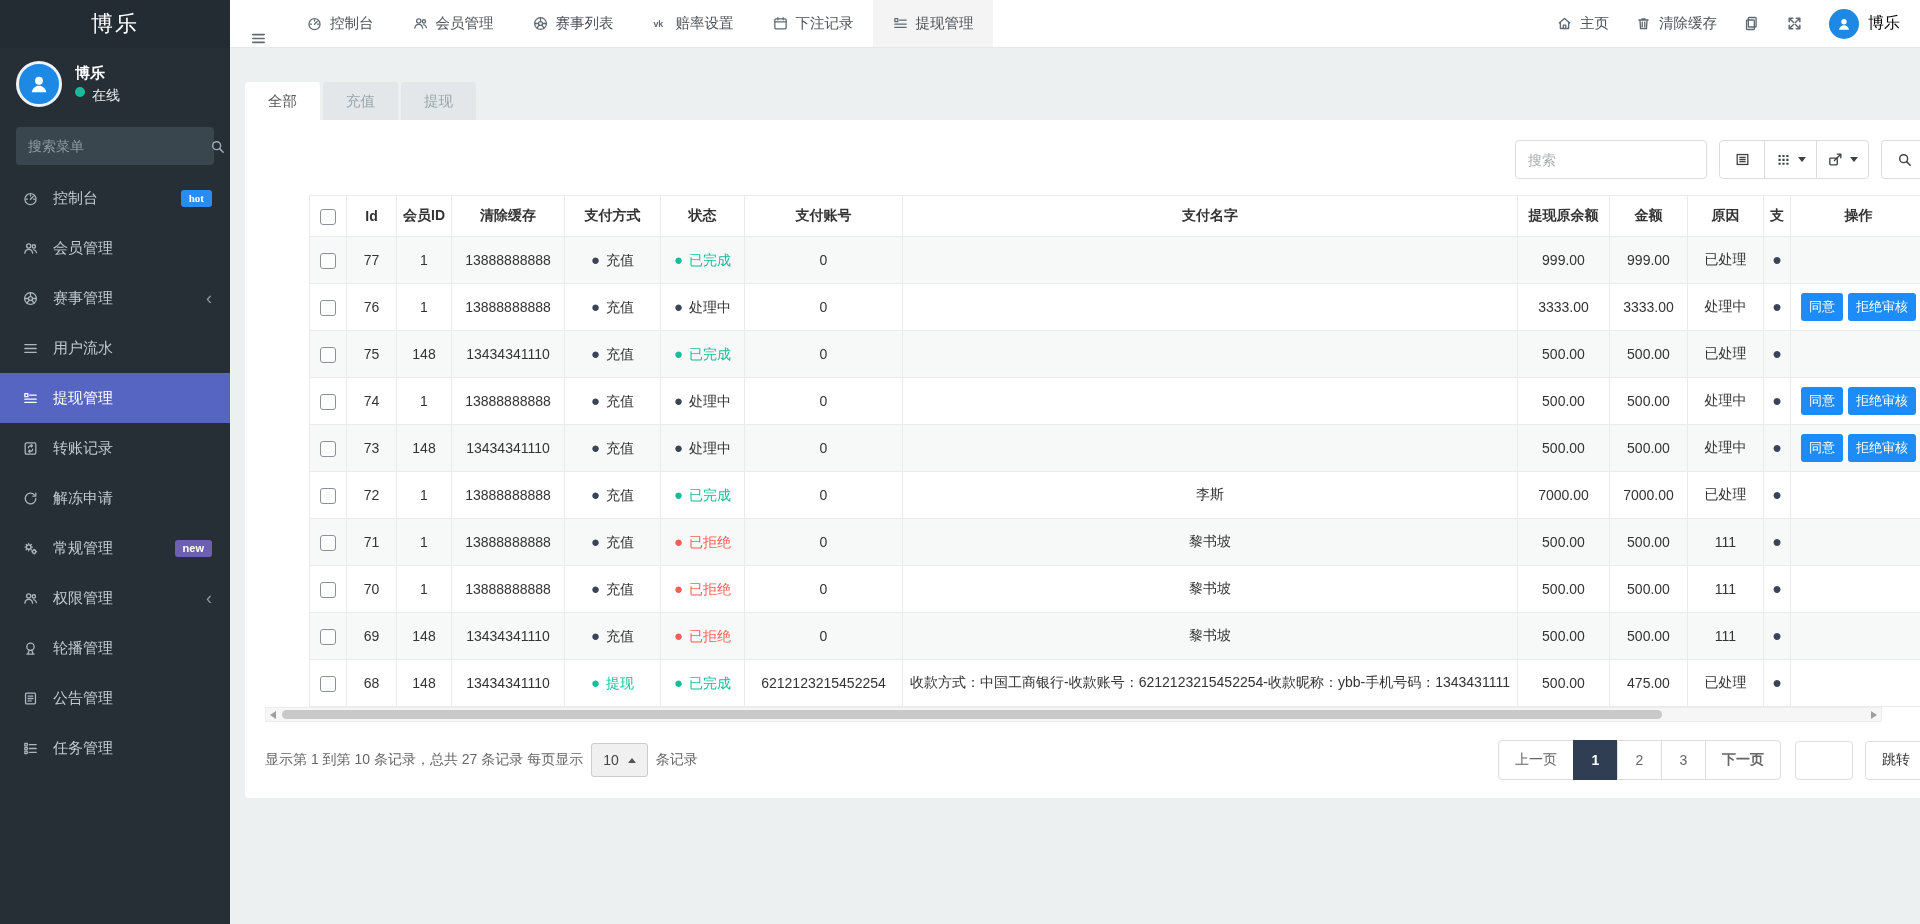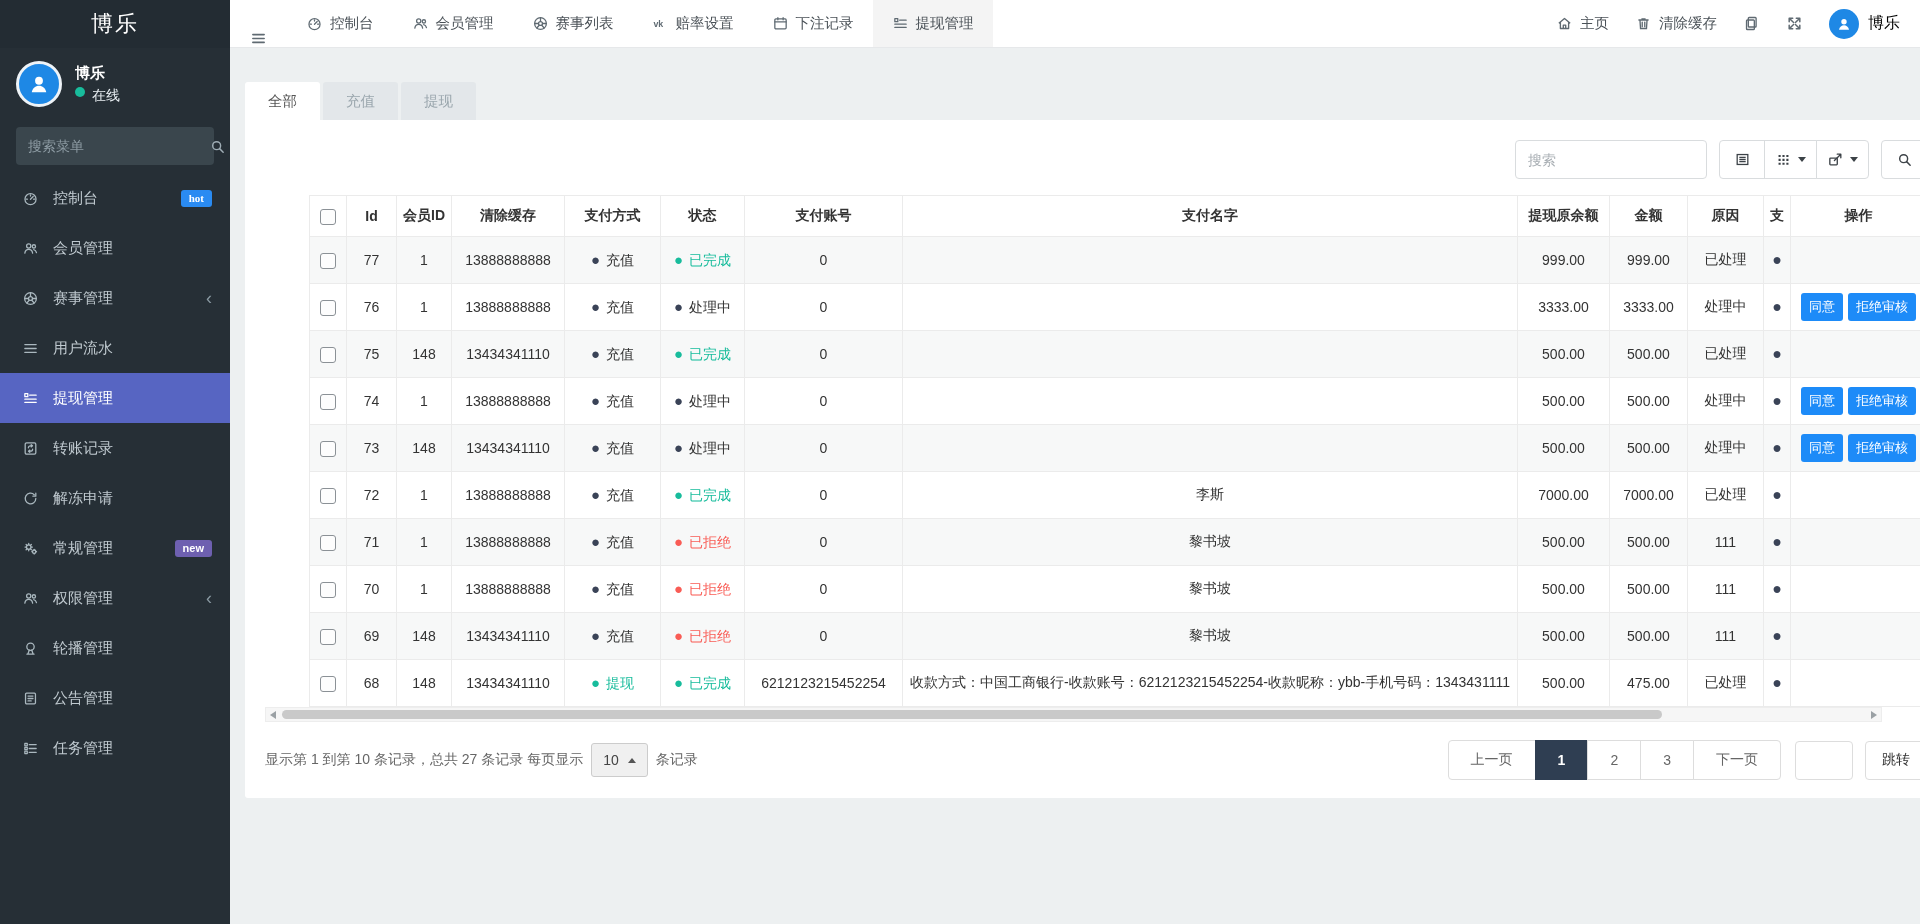--- a/index.html
+++ b/index.html
@@ -114,24 +114,24 @@
   
   .pager { display:flex; align-items:center; justify-content:space-between; padding-top:18px; }
   .pg-left { font-size:14px; color:#666; display:flex; align-items:center; gap:8px; }
   .pg-size { display:inline-flex; align-items:center; gap:9px; border:1px solid #ccc;
     background:#f0f0f0; height:34px; padding:0 11px; border-radius:3px; color:#444; cursor:pointer; }
   .caret-up { width:0; height:0; border-left:4px solid transparent;
     border-right:4px solid transparent; border-bottom:5px solid #555; }
   .pg-right { display:flex; align-items:center; }
   .pg-group { display:flex; }
   .page-btn { min-width:45px; height:40px; border:1px solid #ddd; background:#fff; color:#666;
-    font-size:14px; display:flex; align-items:center; justify-content:center; padding:0 22px;
+    font-size:14px; display:flex; align-items:center; justify-content:center; padding:0 16px;
     margin-left:-1px; cursor:pointer; }
   .pg-group .page-btn:first-child { border-radius:4px 0 0 4px; margin-left:0; }
-  .pg-group .page-btn:last-child { border-radius:0 4px 4px 0; }
+  .pg-group .page-btn:last-child { border-radius:0 4px 4px 0;font-weight:bold; }
   .page-btn.active { background:#2f3e52; border-color:#2f3e52; color:#fff; font-weight:bold; }
   .jump-input { width:58px; height:39px; border:1px solid #ddd; border-radius:4px;
     margin-left:14px; outline:none; padding:0 8px; font-size:14px; font-family:inherit; }
   .jump-btn { height:39px; border:1px solid #ddd; background:#fff; border-radius:4px;
     padding:0 16px; margin-left:12px; color:#333; font-size:14px; cursor:pointer; font-family:inherit; }
 </style>
 </head>
 <body>
 
 <div class="app">

